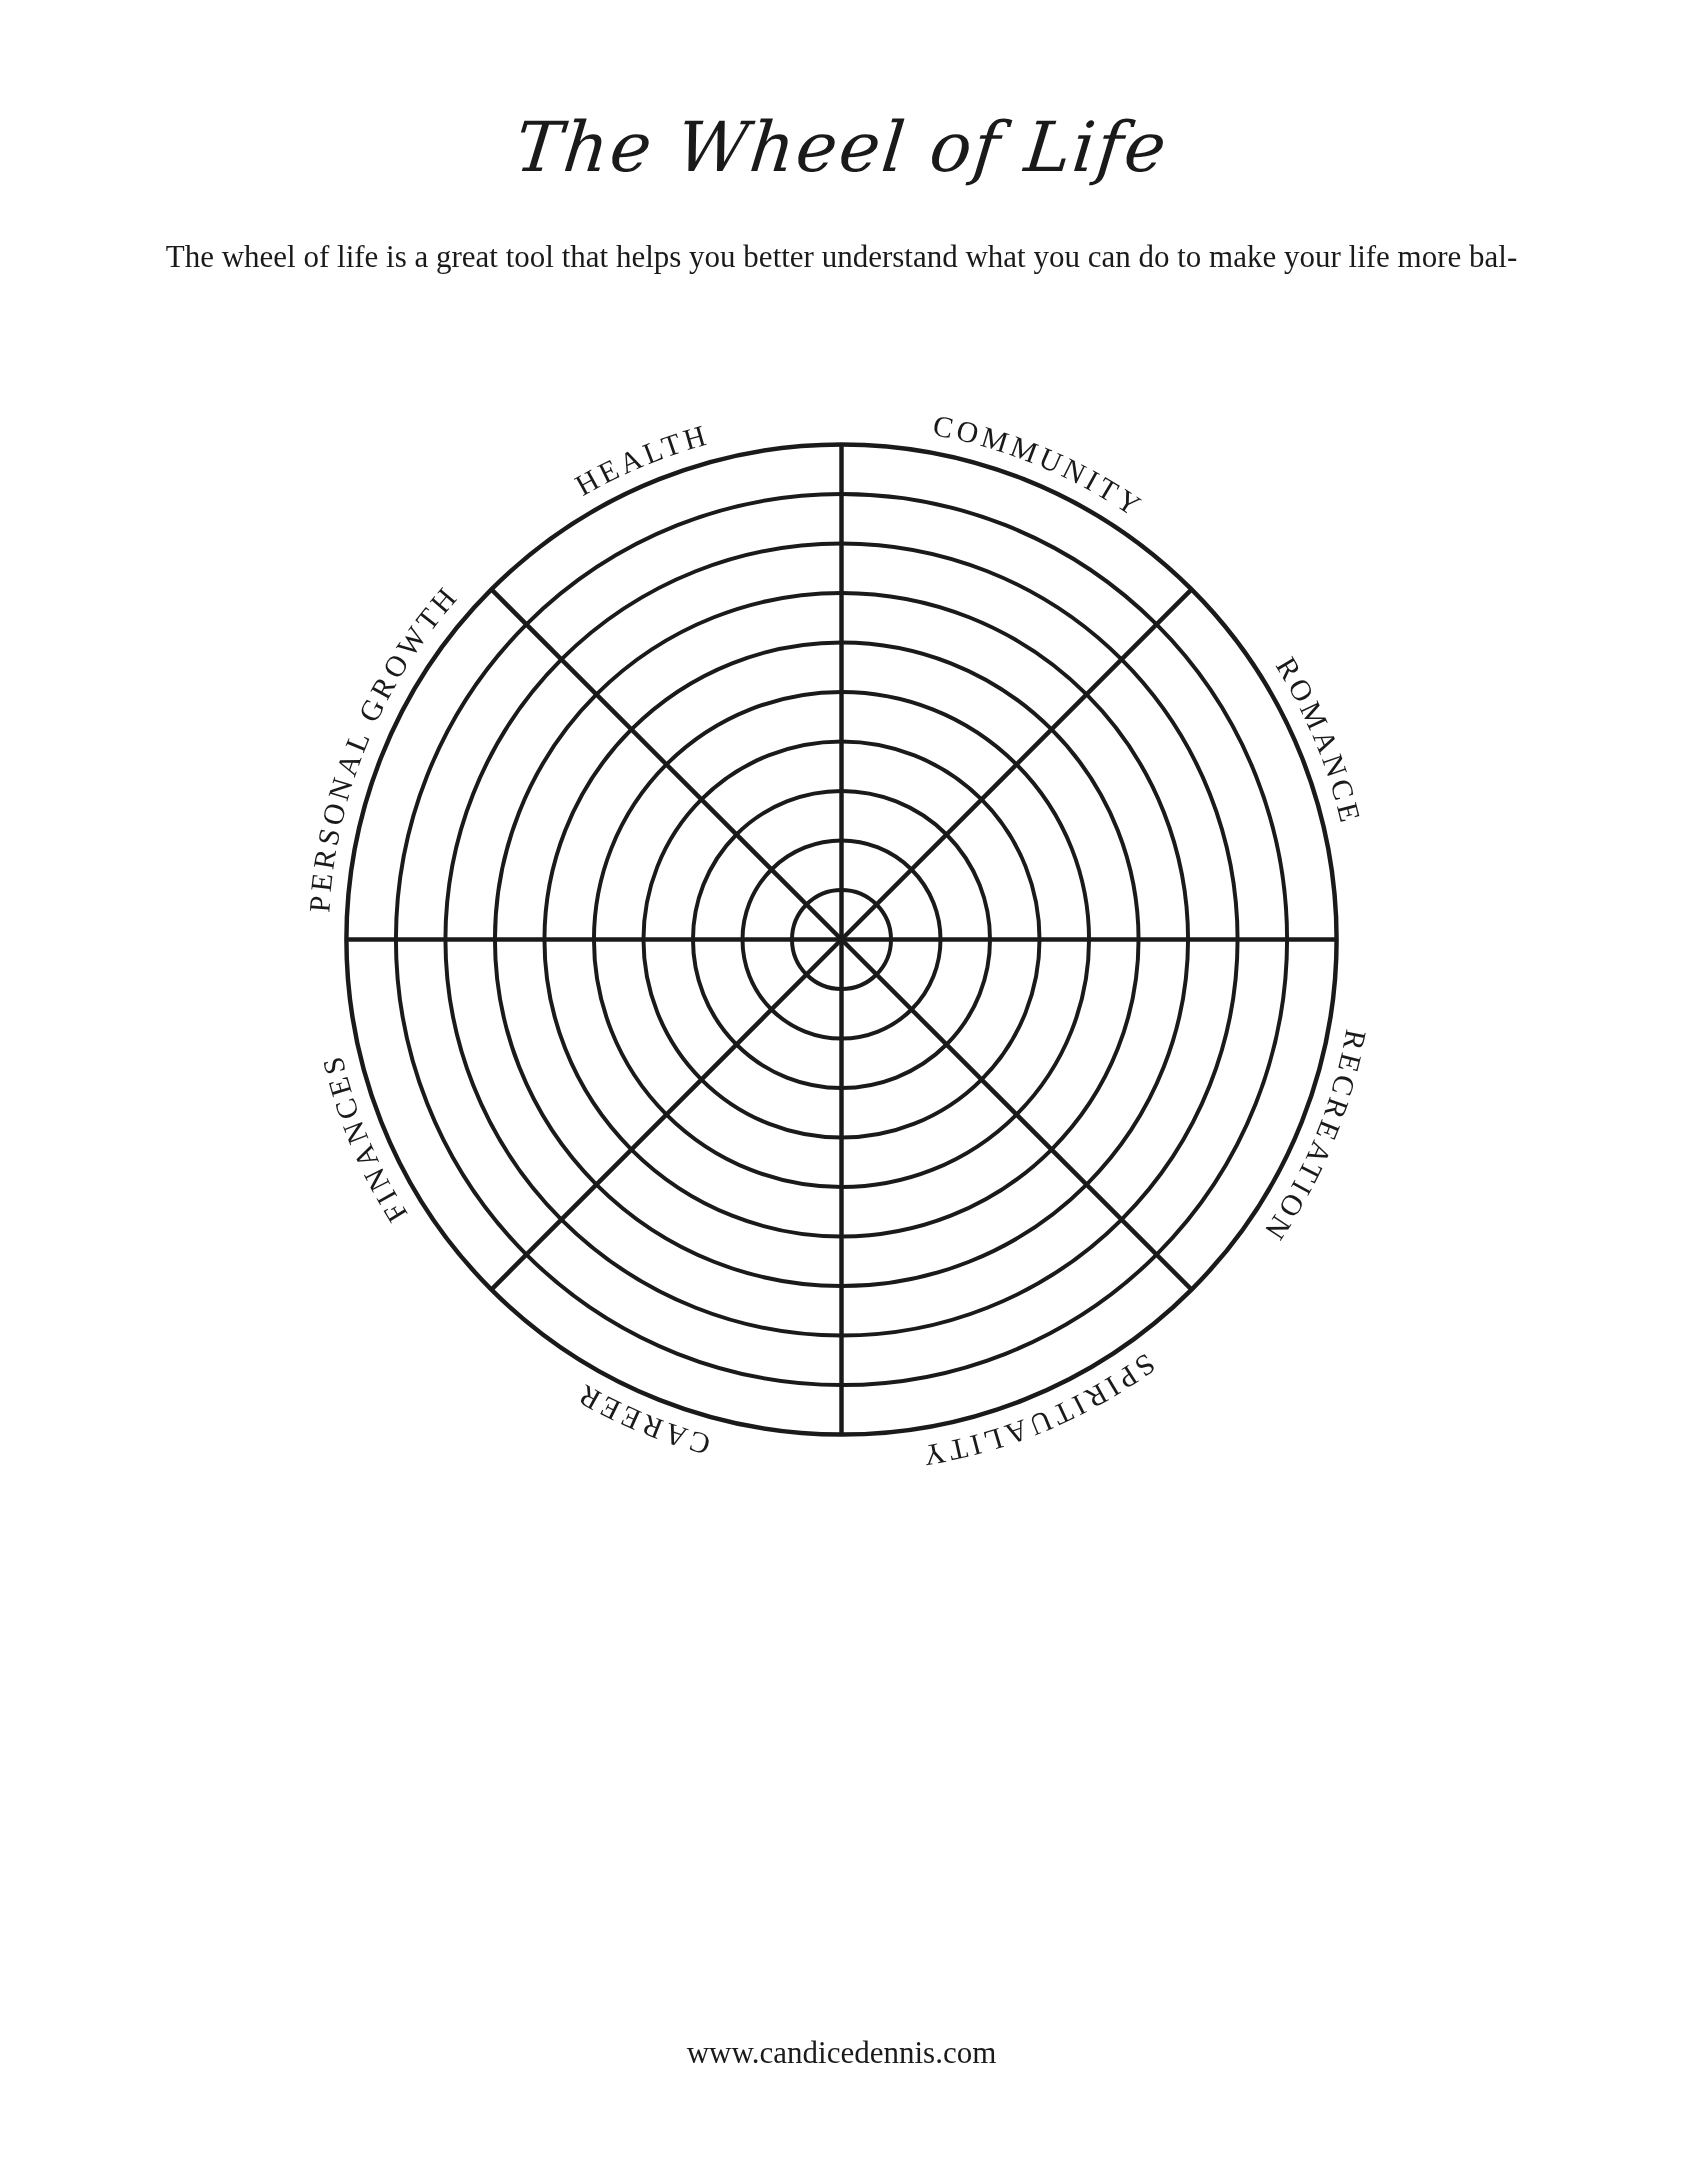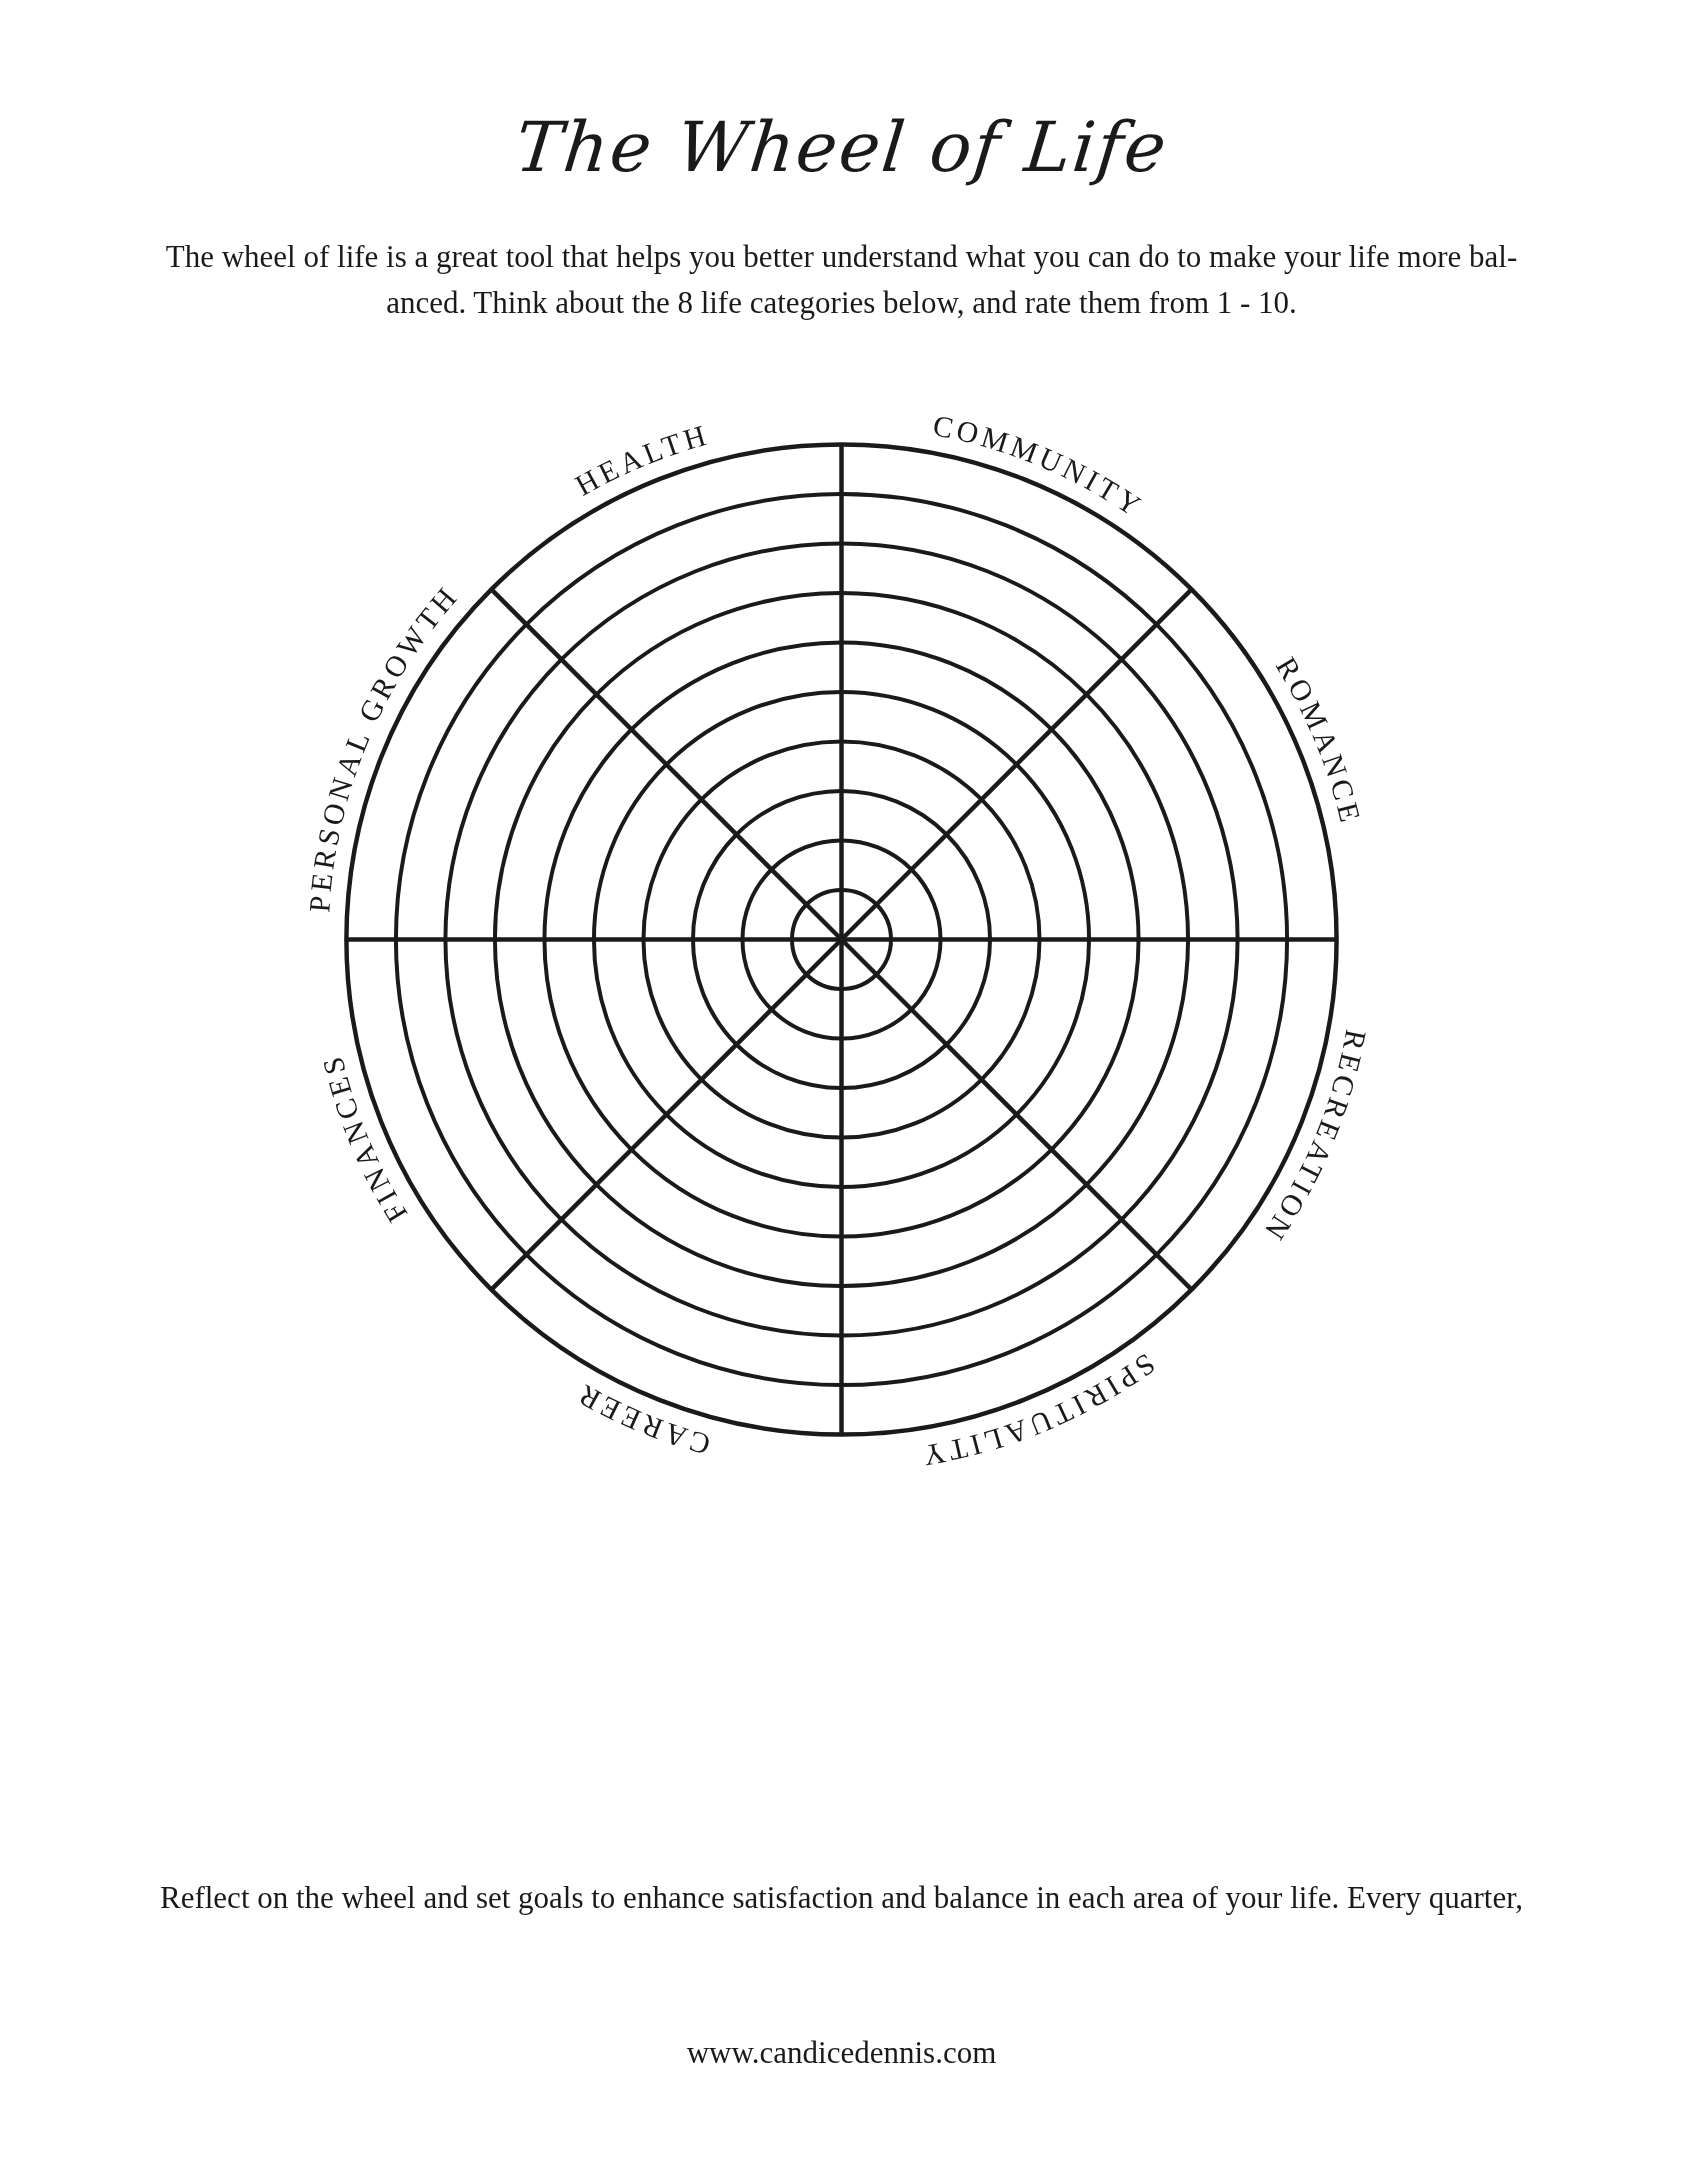--- a/index.html
+++ b/index.html
@@ -54,21 +54,20 @@
 </style>
 </head>
 <body>
 
 <div class="abs-center page-title">
   <span class="script">The Wheel of Life</span>
 </div>
 
 <div class="abs-center intro">
   <div>The wheel of life is a great tool that helps you better understand what you can do to make your life more bal-</div>
-  <div>anced. Think about the 8 life categories below, and rate them from 1 - 10.</div>
 </div>
 
 <svg id="wheel-svg" viewBox="0 0 1120 1120" xmlns="http://www.w3.org/2000/svg">
     <circle cx="560" cy="560" r="50" fill="none" stroke="#1a1a1a" stroke-width="4"></circle>
     <circle cx="560" cy="560" r="100" fill="none" stroke="#1a1a1a" stroke-width="4"></circle>
     <circle cx="560" cy="560" r="150" fill="none" stroke="#1a1a1a" stroke-width="4"></circle>
     <circle cx="560" cy="560" r="200" fill="none" stroke="#1a1a1a" stroke-width="4"></circle>
     <circle cx="560" cy="560" r="250" fill="none" stroke="#1a1a1a" stroke-width="4"></circle>
     <circle cx="560" cy="560" r="300" fill="none" stroke="#1a1a1a" stroke-width="4"></circle>
     <circle cx="560" cy="560" r="350" fill="none" stroke="#1a1a1a" stroke-width="4"></circle>
@@ -90,17 +89,16 @@
     <text text-anchor="middle"><textPath href="#label-circle" xlink:href="#label-circle" startOffset="18.75%">HEALTH</textPath></text>
     <text text-anchor="middle"><textPath href="#label-circle" xlink:href="#label-circle" startOffset="31.25%">COMMUNITY</textPath></text>
     <text text-anchor="middle"><textPath href="#label-circle" xlink:href="#label-circle" startOffset="43.75%">ROMANCE</textPath></text>
     <text text-anchor="middle"><textPath href="#label-circle" xlink:href="#label-circle" startOffset="56.25%">RECREATION</textPath></text>
     <text text-anchor="middle"><textPath href="#label-circle" xlink:href="#label-circle" startOffset="68.75%">SPIRITUALITY</textPath></text>
     <text text-anchor="middle"><textPath href="#label-circle" xlink:href="#label-circle" startOffset="81.25%">CAREER</textPath></text>
     <text text-anchor="middle"><textPath href="#label-circle" xlink:href="#label-circle" startOffset="93.75%">FINANCES</textPath></text>
   </svg>
 
 <div class="abs-center reflection">
-  <div>Reflect on the wheel and set goals to enhance satisfaction and balance in each area of your life. Every quarter,</div>
 </div>
 
 <div class="abs-center footer">www.candicedennis.com</div>
 
 
 </body></html>

